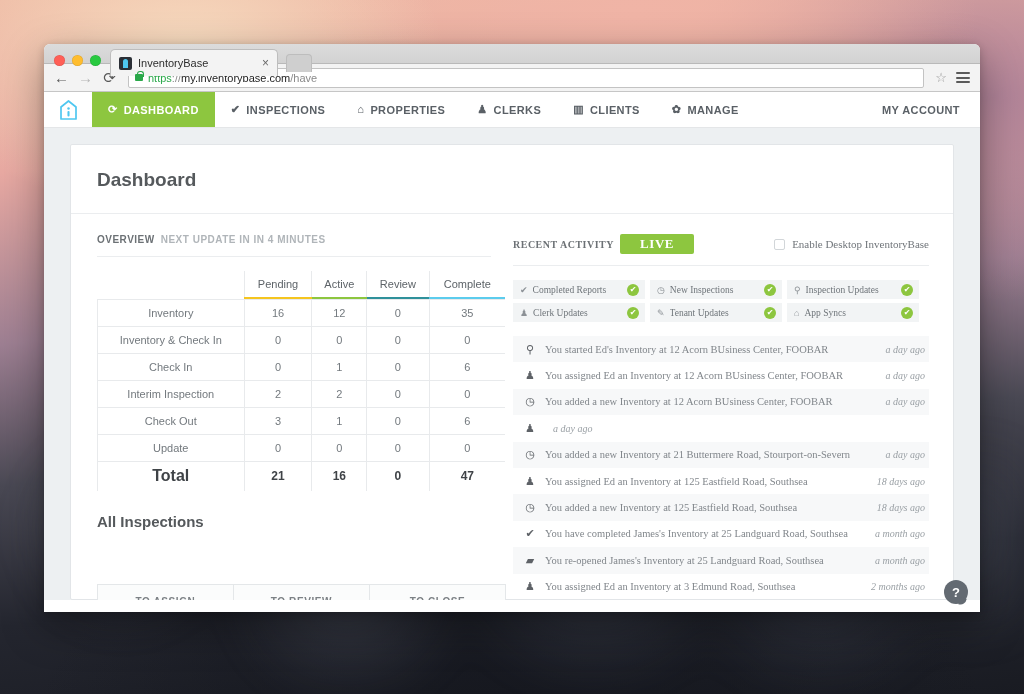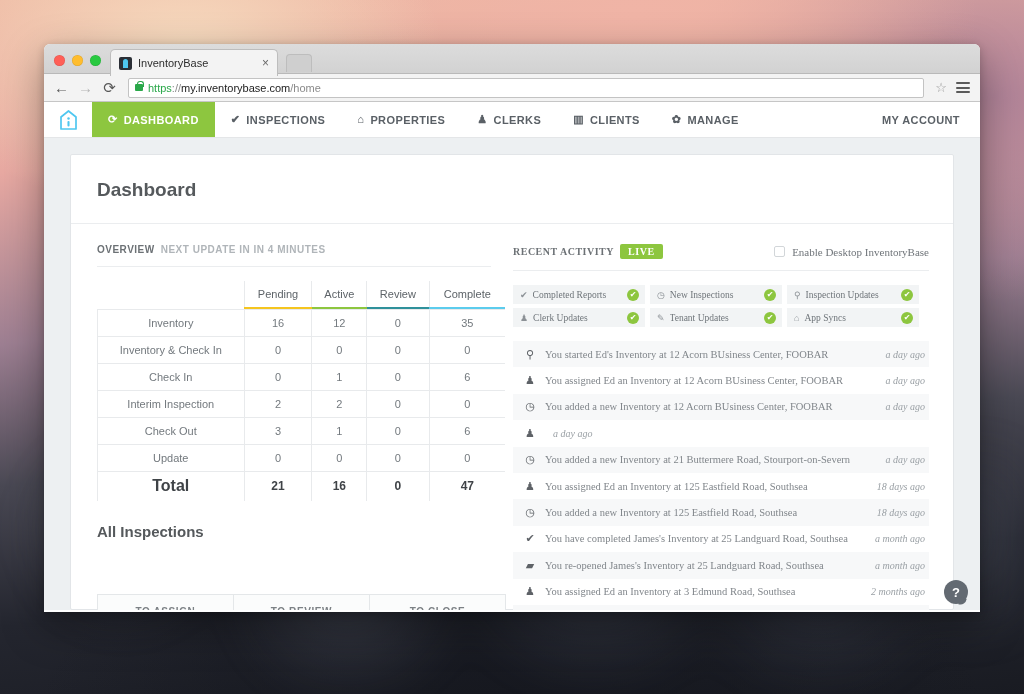--- a/index.html
+++ b/index.html
@@ -47,21 +47,21 @@
     height: 568px;
     background: #fff;
     border-radius: 6px 6px 0 0;
     box-shadow: 0 14px 42px rgba(0,0,0,0.38), 0 2px 8px rgba(0,0,0,0.20);
     overflow: hidden;
     z-index: 5;
   }
 
   
   .tabstrip {
-    height: 30px;
+    height: 20px;
     background: linear-gradient(180deg,#dcdcdc 0%, #d2d2d2 100%);
     position: relative;
     border-bottom: 1px solid #b9b9b9;
   }
   .lights { position: absolute; left: 10px; top: 11px; display: flex; gap: 7px; }
   .light { width: 11px; height: 11px; border-radius: 50%; }
   .light.red { background: #ff5f57; box-shadow: inset 0 0 0 0.5px rgba(0,0,0,.12); }
   .light.yellow { background: #ffbd2e; box-shadow: inset 0 0 0 0.5px rgba(0,0,0,.12); }
   .light.green { background: #28c940; box-shadow: inset 0 0 0 0.5px rgba(0,0,0,.12); }
 
@@ -207,22 +207,22 @@
     color: #6c7175; font-weight: bold;
     display: flex; align-items: center; gap: 6px;
     padding-bottom: 11px;
     border-bottom: 1px solid #ebedef;
     margin-bottom: 14px;
     white-space: nowrap;
   }
   .section-head .sub { color: #b0b5b9; font-weight: bold; }
   .badge-live {
     background: #8dc63f; color: #fff;
-    font-size: 10px; font-weight: bold;
-    padding: 2px 8px; border-radius: 2px;
+    font-size: 13px; font-weight: bold;
+    padding: 2px 20px; border-radius: 2px;
     letter-spacing: 0.6px;
   }
   .notif {
     margin-left: auto;
     display: flex; align-items: center; gap: 7px;
     font-size: 11px; color: #70757a; font-weight: normal;
     letter-spacing: 0;
   }
   .cbox {
     width: 11px; height: 11px;
@@ -346,21 +346,21 @@
       </div>
       <div class="tab-new"></div>
     </div>
 
     <div class="toolbar">
       <div class="navbtn">←</div>
       <div class="navbtn dim">→</div>
       <div class="navbtn">⟳</div>
       <div class="omnibox">
         <div class="lock"></div>
-        <div class="url"><span class="scheme">https</span><span class="path">://</span><span class="host">my.inventorybase.com</span><span class="path">/home</span></div>
+        <div class="url"><span class="scheme">https</span><span class="path">://</span><span class="host">my.inventorybase.com</span><span class="path">/have</span></div>
       </div>
       <div class="star">☆</div>
       <div class="hamburger">
           <span></span>
           <span></span>
           <span></span>
         </div>
     </div>
 
     <div class="appnav">

